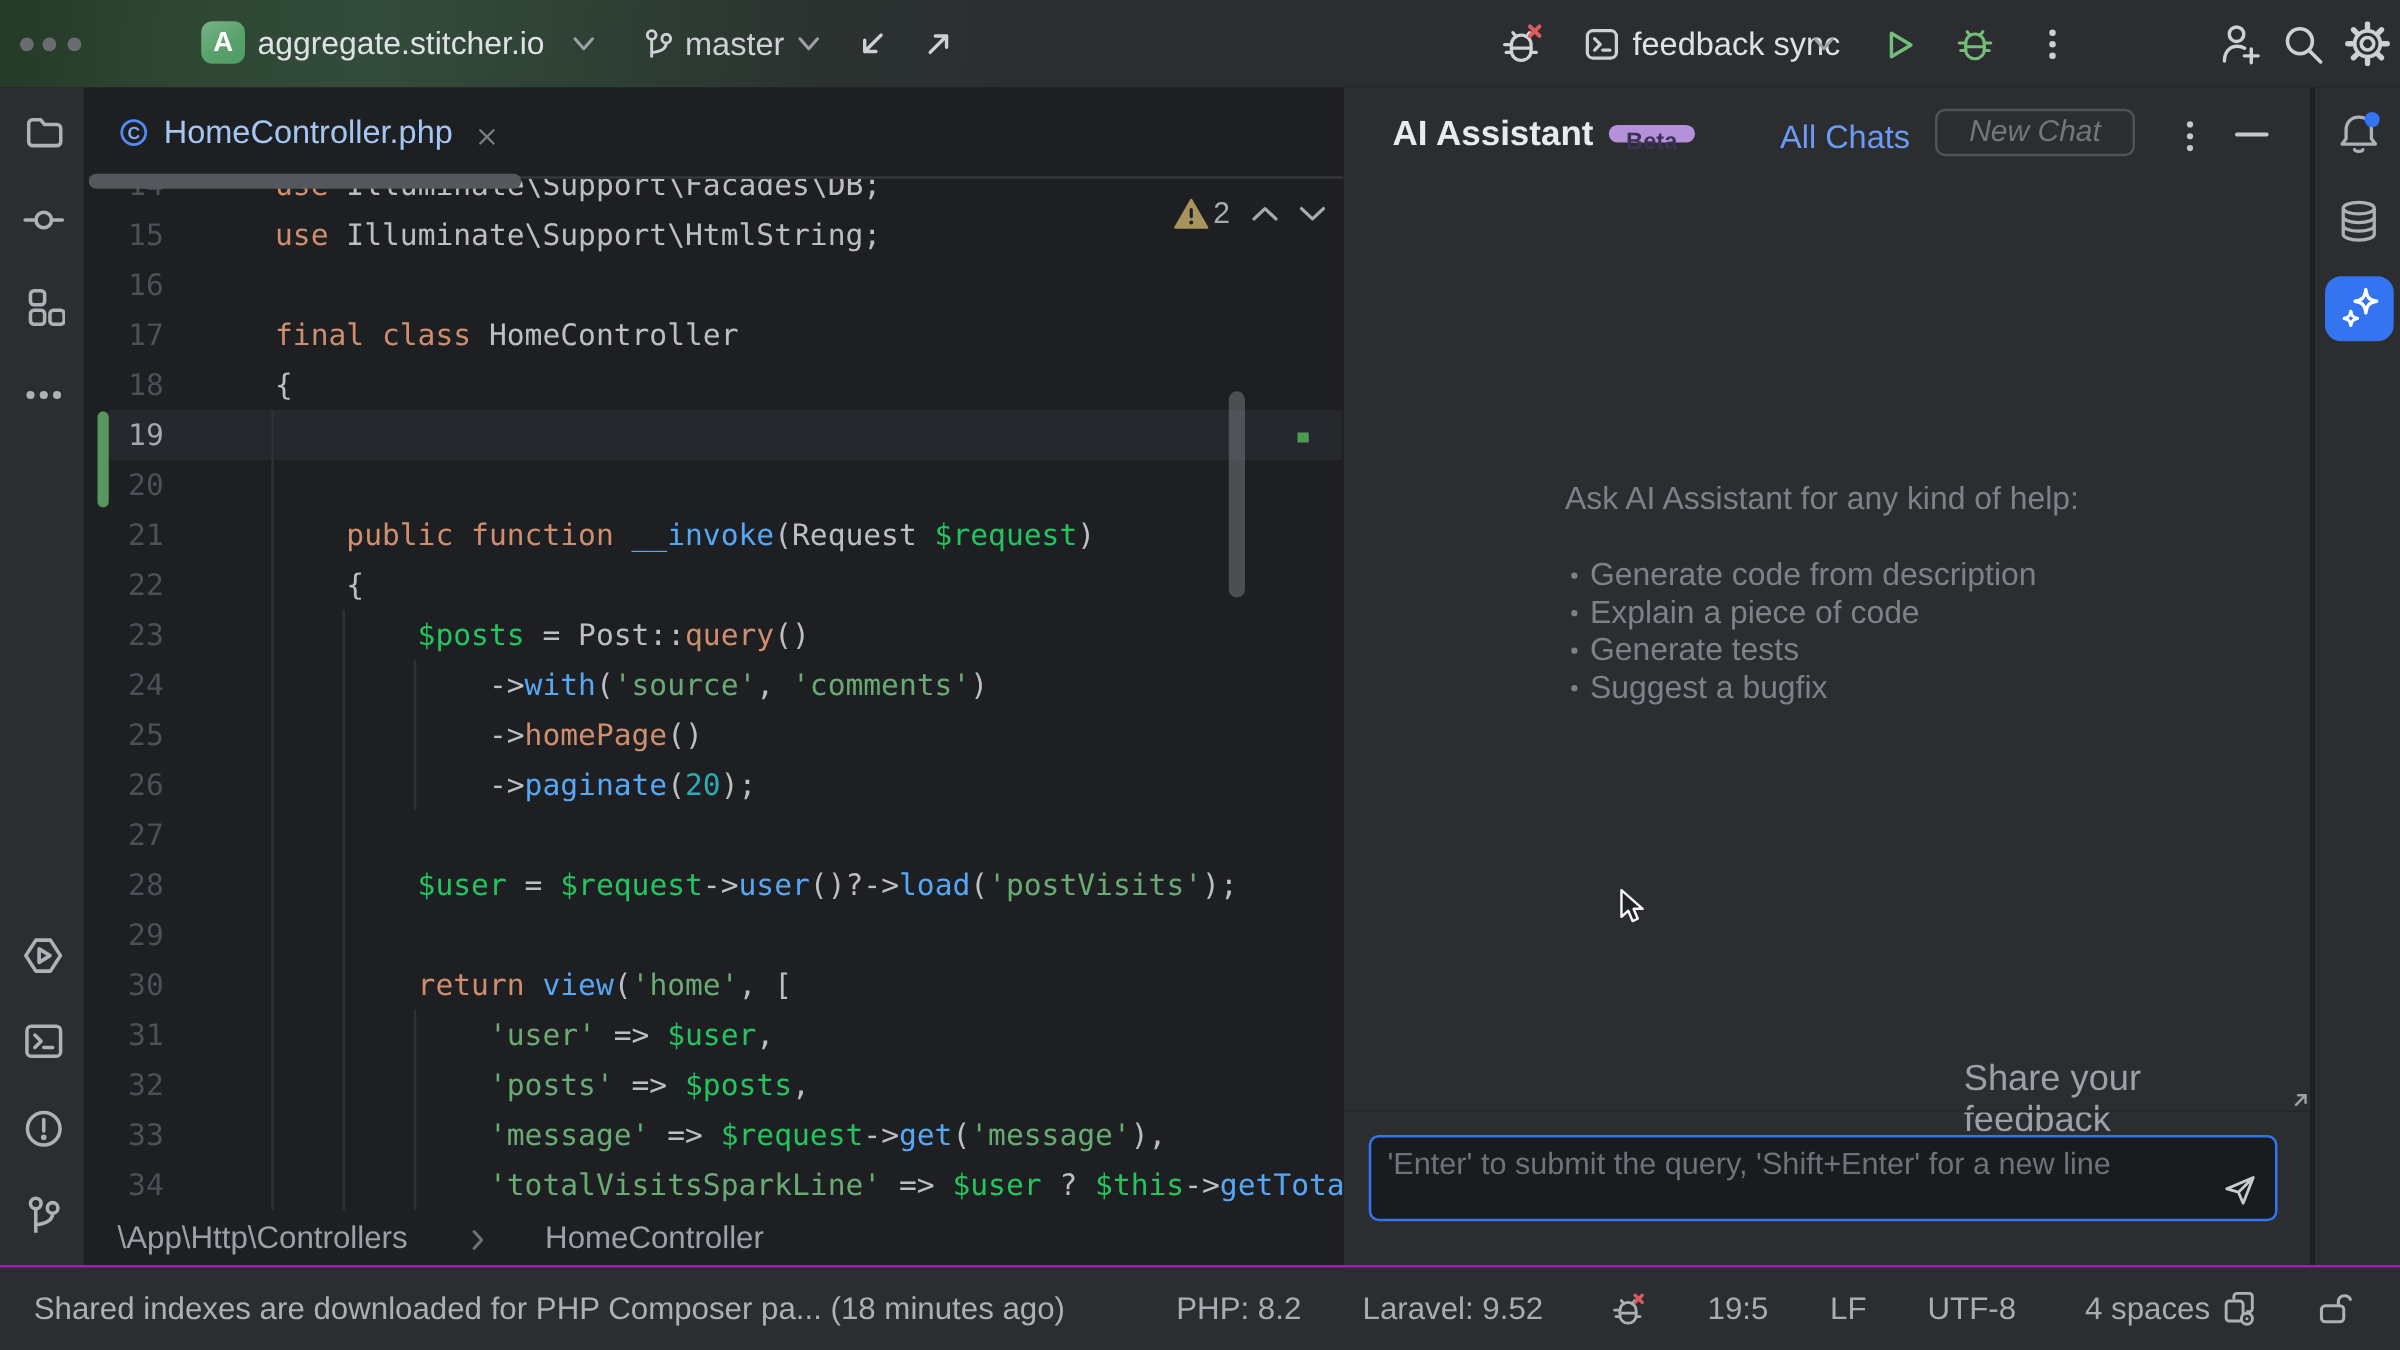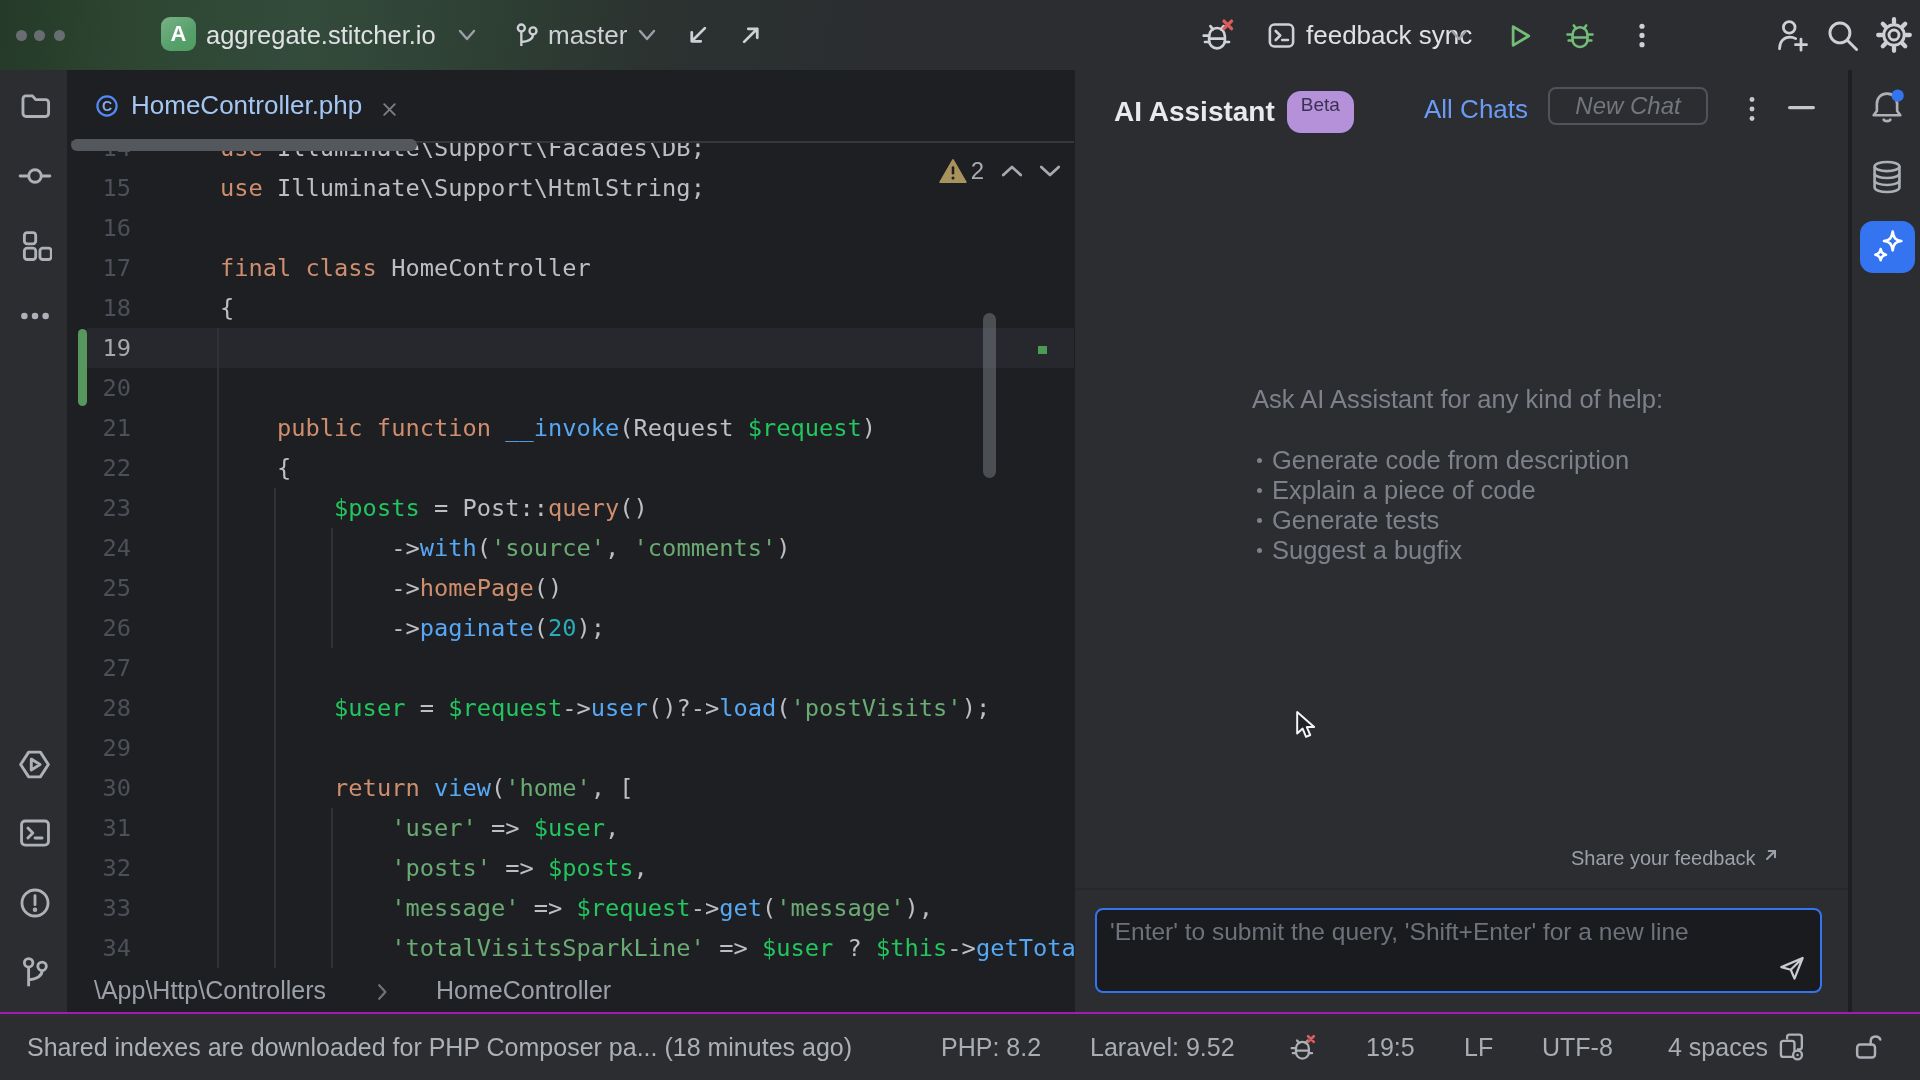--- a/index.html
+++ b/index.html
@@ -44,31 +44,31 @@
   #inspection .cnt { font-size:24px; margin:0 14px 0 4px; }
   #scroll-thumb { left:912px; top:170px; width:13px; height:165px; border-radius:6.5px; background:rgba(150,154,160,.38); }
   #stripe-mark { left:967px; top:203px; width:9px; height:8px; background:#4D9A52; }
   #breadcrumbs { left:71px; top:968px; width:1003px; height:44px; background:#1E1F22;
     display:flex; align-items:center; color:#9CA0A8; font-size:25px;gap:30px; }
 
   
   #ai-panel { left:1075px; top:70px; width:773px; height:942px; background:#2B2D30; }
   .ai { position:absolute; }
   #ai-title { color:#E8EAED; font-size:28px; font-weight:700; }
-  #beta-badge { background:#B591DA; color:#3B3152; font-size:19px; font-weight:400;
-    height:42px; line-height:27px; padding:0 14px; border-radius:14px; }
+  #beta-badge { background:#B591DA; color:#3B3152; font-size:19px; font-weight:700;
+    height:14px; line-height:27px; padding:0 14px; border-radius:14px; }
   #all-chats { color:#6B9BF5; font-size:26px; }
   #new-chat { width:160px; height:38px; border:2px solid #50535A; border-radius:8px;
     color:#73767D; font-size:24px; display:flex; align-items:center; justify-content:center;font-style:italic; }
   .hint { color:#7D818A; font-size:25.5px; }
   .bullet-row { display:flex; align-items:center; height:30px; }
   .bullet-dot { width:5px; height:5px; border-radius:50%; background:#7D818A; margin-right:10px; }
-  #feedback { color:#9CA0A8; font-size:20px; display:flex; align-items:flex-start; }
+  #feedback { color:#9CA0A8; font-size:29px; display:flex; align-items:center; }
   #ai-sep { left:0; top:818px; width:773px; height:2px; background:#26282B; }
-  #ai-input { left:20px; top:838px; width:727px; height:85px; background:#191B1E;
+  #ai-input { left:20px; top:838px; width:727px; height:69px; background:#191B1E;
     border:2.5px solid #3574F0; border-radius:8px; }
   #ai-placeholder { left:13px; top:8px; color:#6E727A; font-size:24.5px; white-space:nowrap; }
 
   
   #right-strip { left:1850px; top:70px; width:70px; height:942px; background:#2B2D30; border-left:2px solid #1E1F22; }
   #ai-active-btn { left:8px; top:151px; width:55px; height:52px; border-radius:13px; background:#3574F0;
     display:flex; align-items:center; justify-content:center; }
 
   
   #statusbar { left:0; top:1012px; width:1920px; height:68px; background:#2B2D30; border-top:2px solid #a21caf; }

